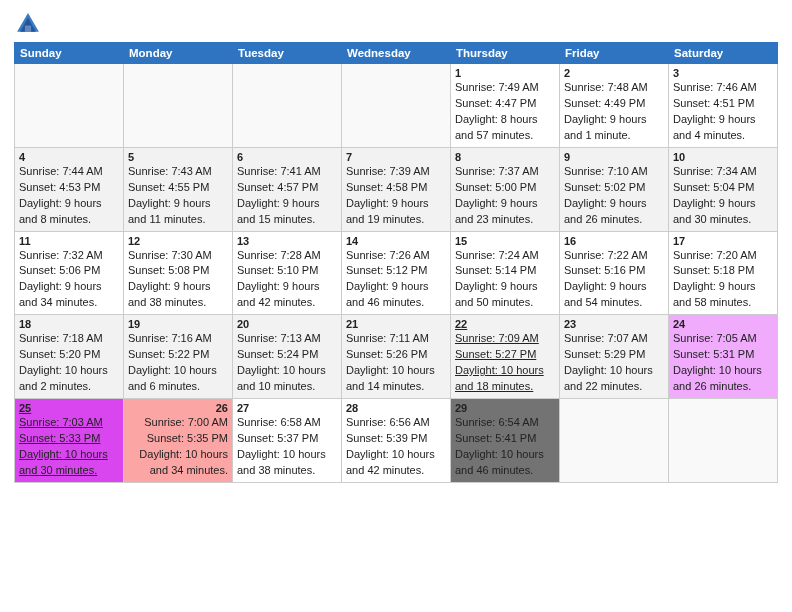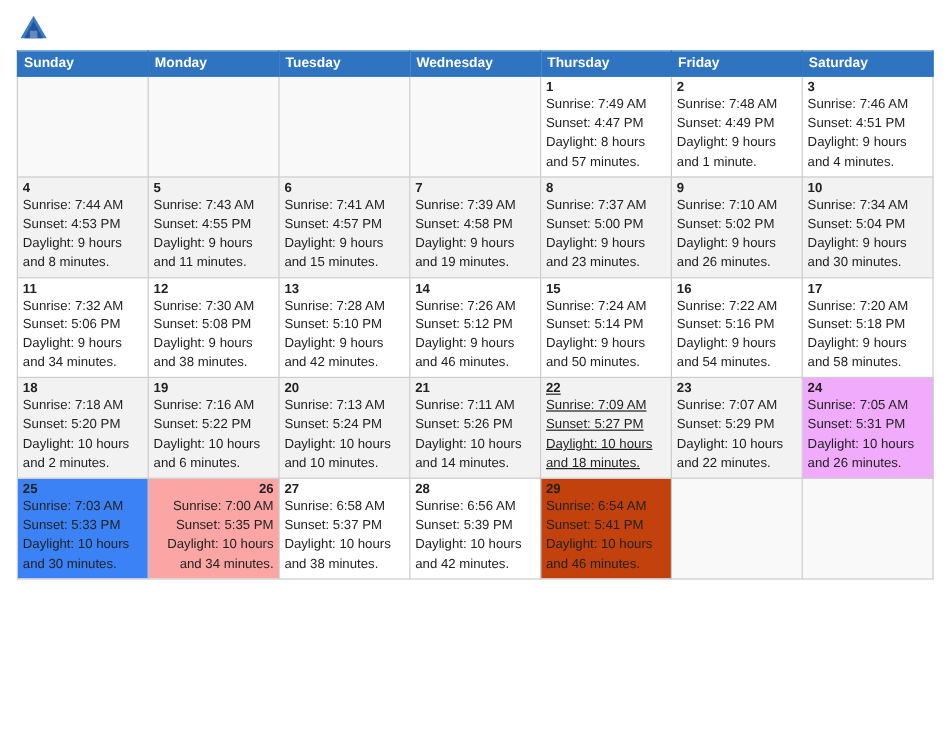--- a/index.html
+++ b/index.html
@@ -307,21 +307,21 @@
           </td>
           <td style="background: #f0abfc;">
             <span class="day-number">24</span>
             <div class="day-info" style="white-space: pre-line;">Sunrise: 7:05 AM
 Sunset: 5:31 PM
 Daylight: 10 hours
 and 26 minutes.</div>
           </td>
         </tr>
         <tr>
-          <td style="background: #3b82f6;">
+          <td style="background: #d946ef; text-decoration: underline;">
             <span class="day-number">25</span>
             <div class="day-info" style="white-space: pre-line;">Sunrise: 7:03 AM
 Sunset: 5:33 PM
 Daylight: 10 hours
 and 30 minutes.</div>
           </td>
           <td style="background: #fca5a5; text-align: right;">
             <span class="day-number">26</span>
             <div class="day-info" style="white-space: pre-line;">Sunrise: 7:00 AM
 Sunset: 5:35 PM
@@ -335,21 +335,21 @@
 Daylight: 10 hours
 and 38 minutes.</div>
           </td>
           <td style="background: rgb(255, 255, 255);">
             <span class="day-number">28</span>
             <div class="day-info" style="white-space: pre-line;">Sunrise: 6:56 AM
 Sunset: 5:39 PM
 Daylight: 10 hours
 and 42 minutes.</div>
           </td>
-          <td style="background: #c2410c; margin-left: 48px;">
+          <td style="background: #737373; margin-left: 48px;">
             <span class="day-number">29</span>
             <div class="day-info" style="white-space: pre-line;">Sunrise: 6:54 AM
 Sunset: 5:41 PM
 Daylight: 10 hours
 and 46 minutes.</div>
           </td>
           <td class="empty-cell" style="background: rgb(250, 250, 250);"></td>
           <td class="empty-cell" style="background: rgb(250, 250, 250);"></td>
         </tr>
       </tbody>

